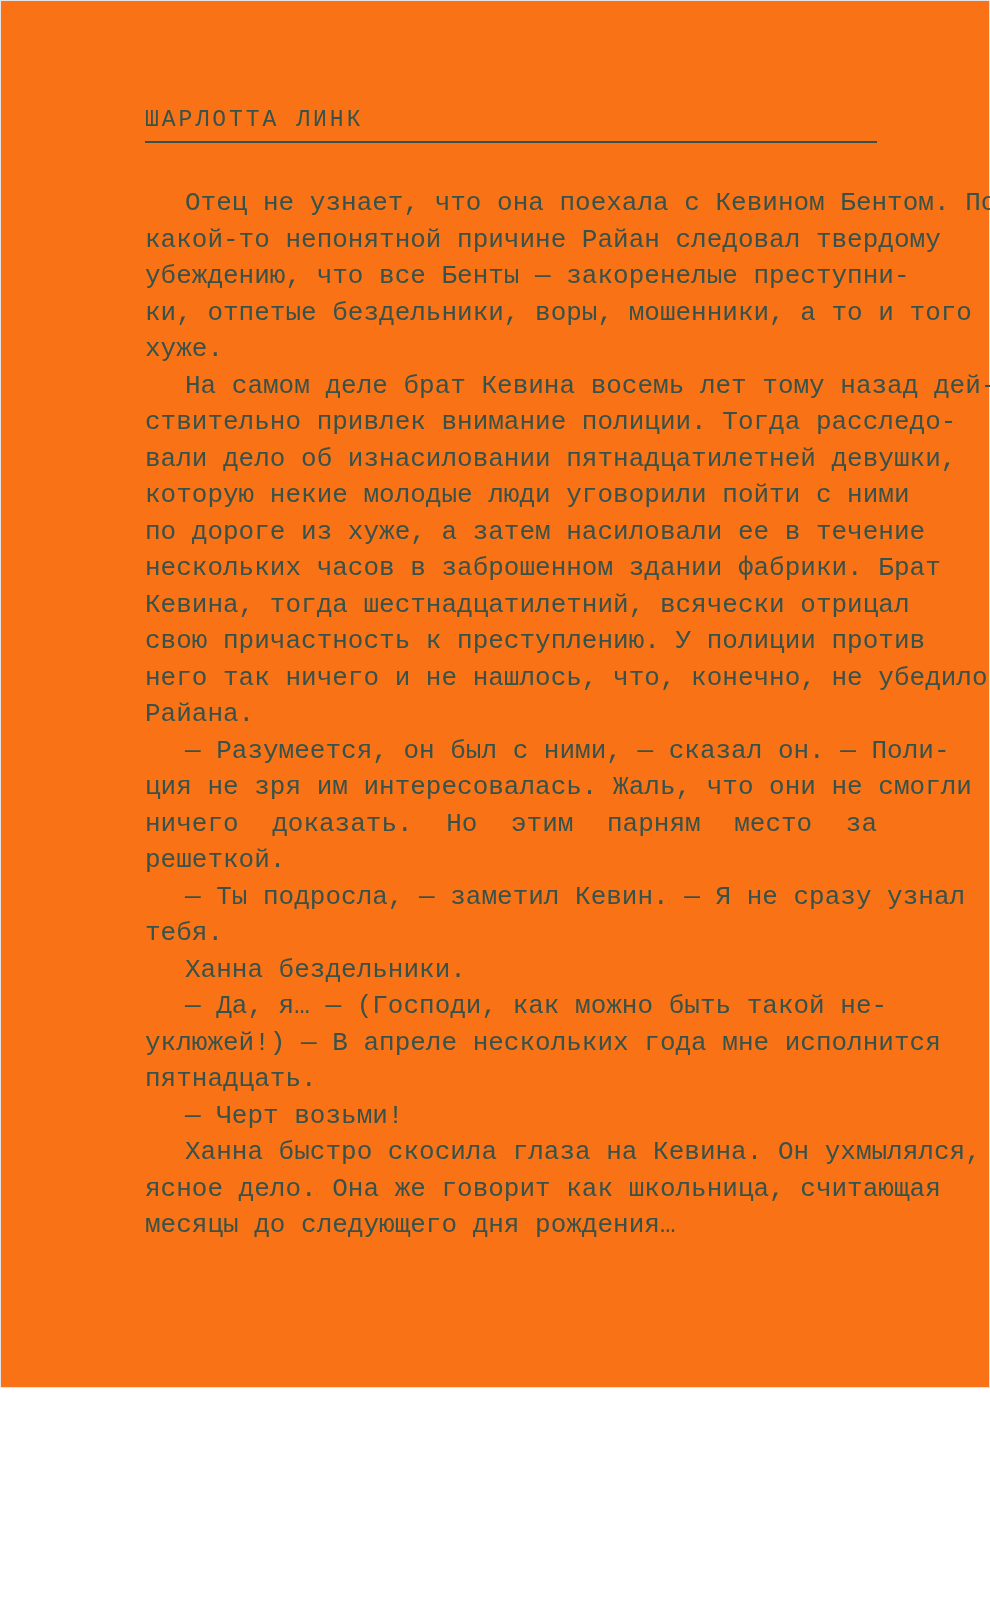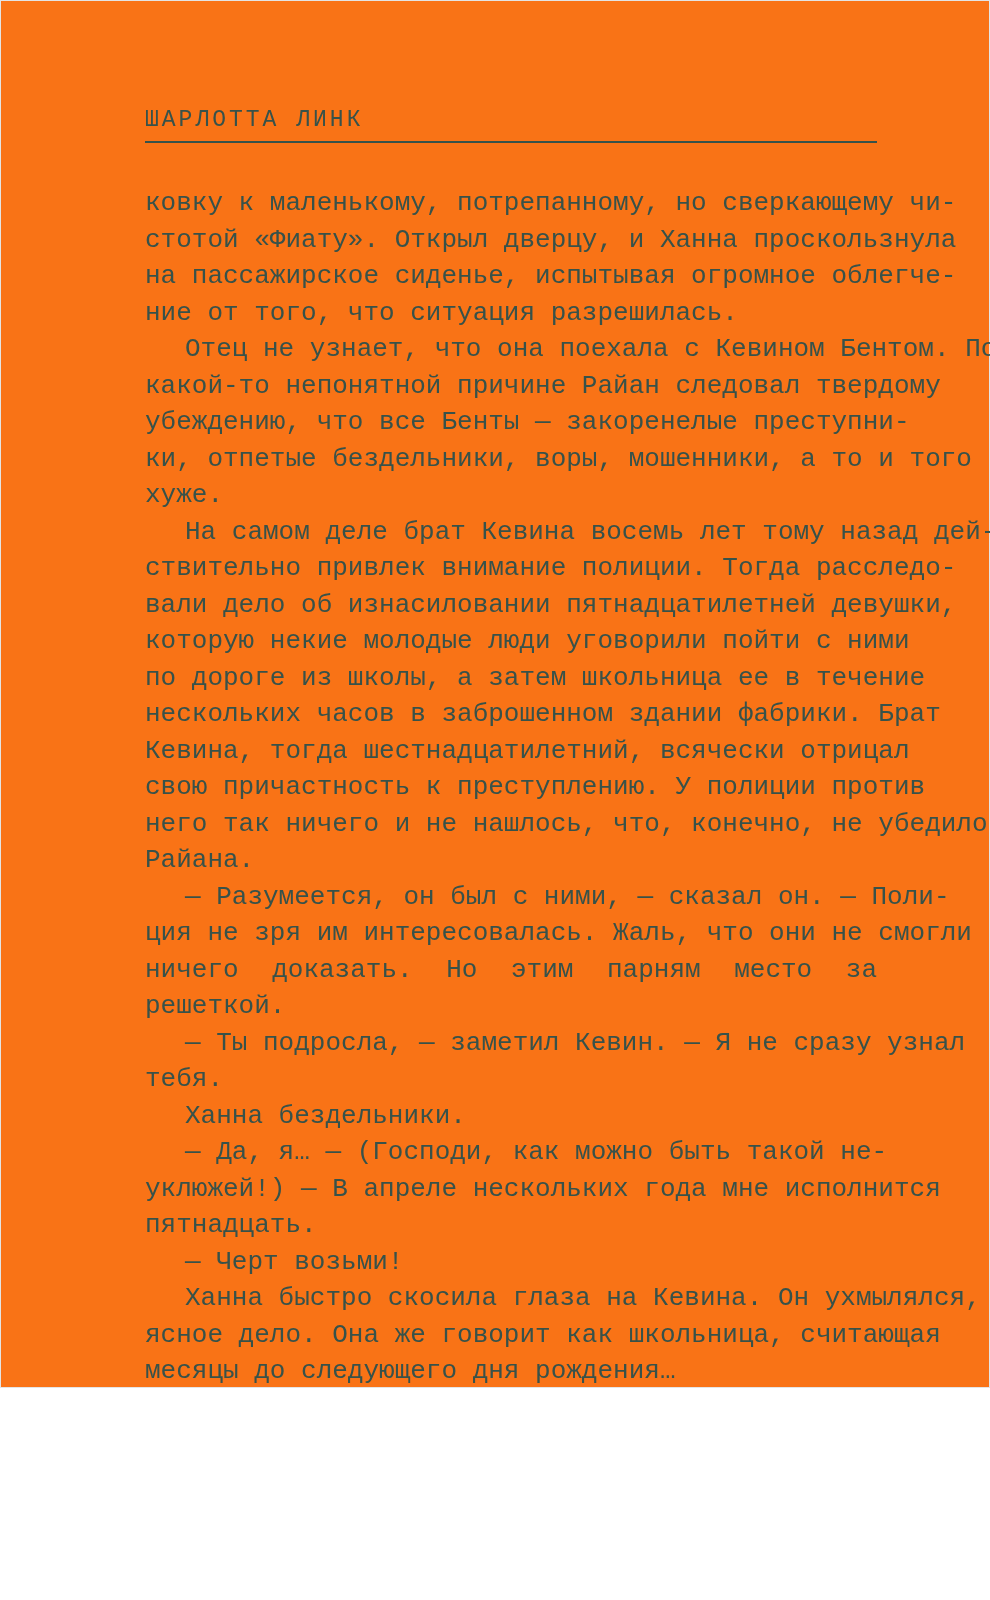--- a/index.html
+++ b/index.html
@@ -63,39 +63,33 @@
 
 <div class="page" style="color: rgb(55, 82, 74);">
   <div class="content">
 
     <header class="page-header">
       <div class="header-title">ШАРЛОТТА ЛИНК</div>
       <div class="header-rule"></div>
     </header>
 
     <main class="page-body">
-        <div class="paragraph">
-          <div class="line first">ковку к маленькому, потрепанному, но сверкающему чи-</div>
-          <div class="line">стотой «Фиату». Открыл дверцу, и Ханна проскользнула</div>
-          <div class="line">на пассажирское сиденье, испытывая огромное облегче-</div>
-          <div class="line last">ние от того, что ситуация разрешилась.</div>
-        </div>
         <div class="paragraph indented">
           <div class="line first">Отец не узнает, что она поехала с Кевином Бентом. По</div>
           <div class="line">какой-то непонятной причине Райан следовал твердому</div>
           <div class="line">убеждению, что все Бенты — закоренелые преступни-</div>
           <div class="line">ки, отпетые бездельники, воры, мошенники, а то и того</div>
           <div class="line last">хуже.</div>
         </div>
         <div class="paragraph indented">
           <div class="line first">На самом деле брат Кевина восемь лет тому назад дей-</div>
           <div class="line">ствительно привлек внимание полиции. Тогда расследо-</div>
           <div class="line">вали дело об изнасиловании пятнадцатилетней девушки,</div>
           <div class="line">которую некие молодые люди уговорили пойти с ними</div>
-          <div class="line">по дороге из школы, а затем школьница ее в течение</div>
+          <div class="line">по дороге из хуже, а затем насиловали ее в течение</div>
           <div class="line">нескольких часов в заброшенном здании фабрики. Брат</div>
           <div class="line">Кевина, тогда шестнадцатилетний, всячески отрицал</div>
           <div class="line">свою причастность к преступлению. У полиции против</div>
           <div class="line">него так ничего и не нашлось, что, конечно, не убедило</div>
           <div class="line last">Райана.</div>
         </div>
         <div class="paragraph indented">
           <div class="line first">— Разумеется, он был с ними, — сказал он. — Поли-</div>
           <div class="line">ция не зря им интересовалась. Жаль, что они не смогли</div>
           <div class="line last">ничего доказать. Но этим парням место за решеткой.</div>

